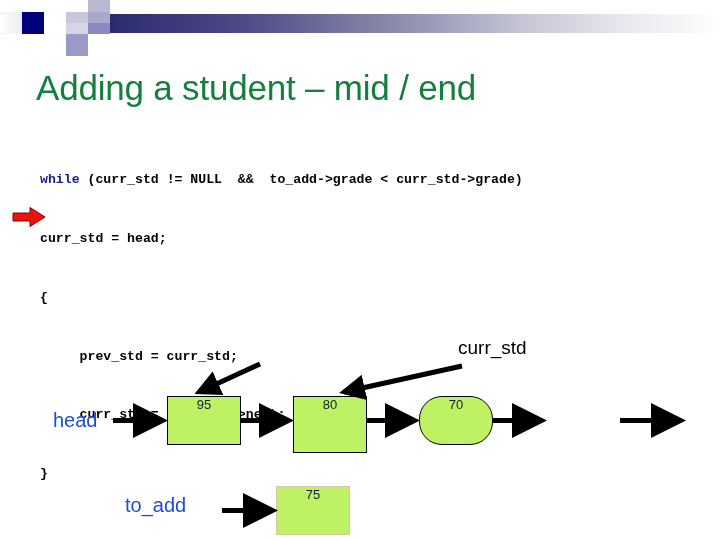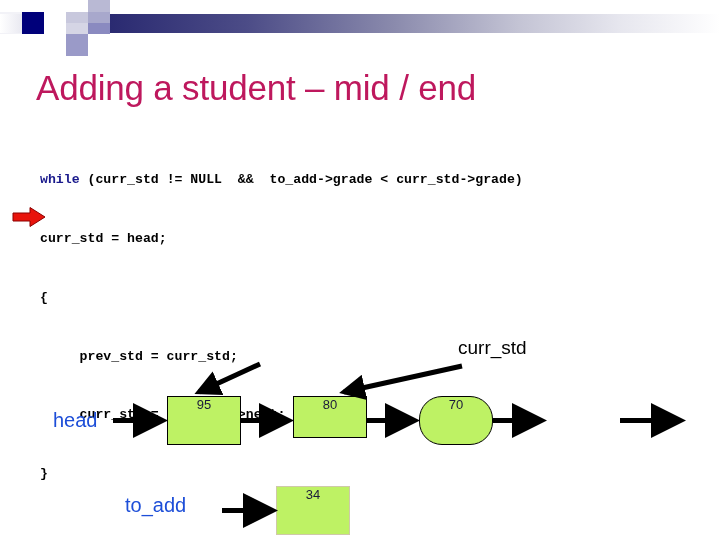--- a/index.html
+++ b/index.html
@@ -30,21 +30,21 @@
   .deco-sq { position: absolute; }
 
   
   #page-title {
     position: absolute;
     left: 36px;
     top: 66px;
     width: 650px;
     font-size: 35px;
     line-height: 44px;
-    color: #be185d;
+    color: #15803d;
     font-family: "Liberation Sans", sans-serif;
     letter-spacing: -0.2px;
     white-space: nowrap;
   }
 
   
   #code-block {
     position: absolute;
     left: 40px;
     top: 131px;
@@ -145,29 +145,29 @@
 <div id="diagram">
 
   <div class="ptr-label" style="left:458px; top:337px;">curr_std</div>
 
   <div class="var-label" style="left:53px; top:409px;">head</div>
   <div class="var-label" style="left:125px; top:494px;">to_add</div>
 
   <div class="node-box" style="left:167px; top:396px; width:74px; height:49px;">
     <span>95</span>
   </div>
-  <div class="node-box" style="left:293px; top:396px; width:74px; height:42px;">
+  <div class="node-box" style="left:293px; top:396px; width:74px; height:57px;">
     <span>80</span>
   </div>
   <div class="node-box" style="left:419px; top:396px; width:74px; height:49px;border-radius:23px;">
     <span>70</span>
   </div>
 
   <div class="node-box no-border" style="left:276px; top:486px; width:74px; height:49px;">
-    <span>34</span>
+    <span>75</span>
   </div>
 
   <svg style="position:absolute;left:0;top:0;width:720px;height:540px;" viewBox="0 0 720 540" xmlns="http://www.w3.org/2000/svg">
     <defs>
       <marker id="ah" markerWidth="7" markerHeight="7" refX="5.6" refY="3.5" orient="auto">
         <path d="M0,0 L7,3.5 L0,7 Z" fill="#000000"></path>
       </marker>
       <marker id="ah2" markerWidth="5.2" markerHeight="5.2" refX="4.2" refY="2.6" orient="auto">
         <path d="M0,0 L5.2,2.6 L0,5.2 Z" fill="#000000"></path>
       </marker>

